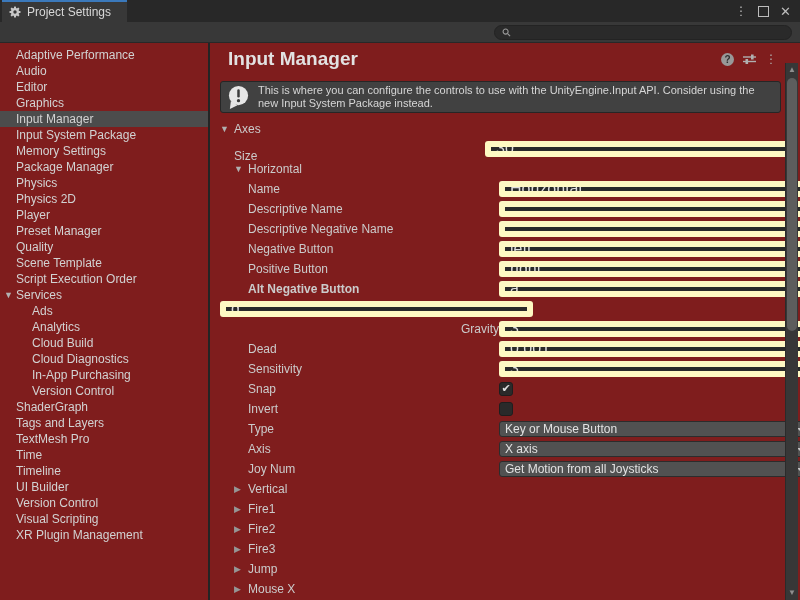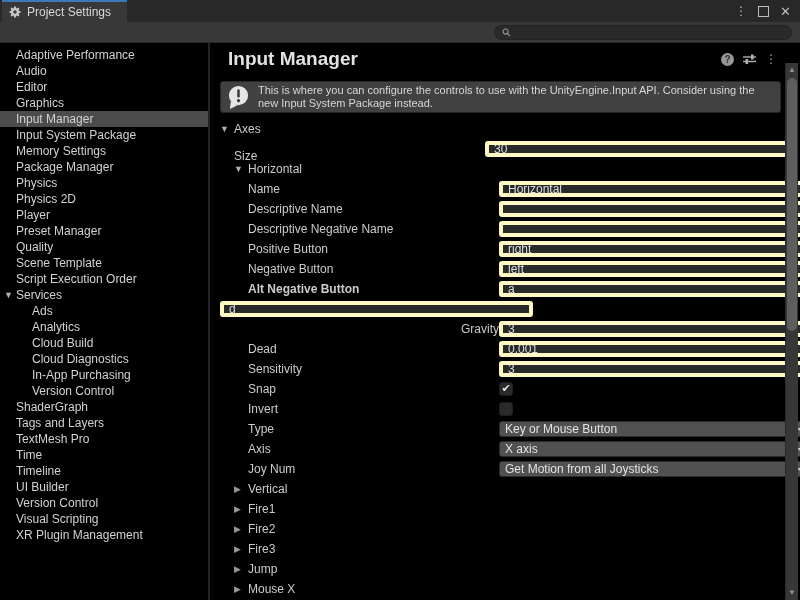--- a/index.html
+++ b/index.html
@@ -1,17 +1,17 @@
 <!DOCTYPE html>
 <html><head>
 <meta charset="utf-8">
 <style>
   html,body{margin:0;padding:0;background:#1e1e1e;}
   .window{
-    width:800px;height:600px;background:#000000;overflow:hidden;
+    width:800px;height:600px;background:#7f1d1d;overflow:hidden;
     font-family:"Liberation Sans",sans-serif;color:#d2d2d2;
     display:flex;flex-direction:column;position:relative;user-select:none;
   }
   
   .tabbar{height:22px;background:#282828;display:flex;align-items:stretch;flex:none;}
   .tab{
     margin-left:2px;background:#383838;border-top:2px solid #3b79bb;
     display:flex;align-items:center;gap:6px;padding:0 16px 0 7px;
     font-size:12px;color:#d8d8d8;
   }
@@ -46,22 +46,22 @@
     border:1px solid #262626;border-radius:3px;display:flex;align-items:center;gap:8px;
     padding:2px 8px 2px 6px;font-size:11px;color:#d6d6d6;line-height:13px;
   }
   .rows{margin-top:6px;}
   .row{height:20px;display:flex;align-items:center;padding:0 1px 0 10px;box-sizing:border-box;}
   .row-label{width:251px;flex:none;display:flex;align-items:center;font-size:12px;color:#cbcbcb;white-space:nowrap;overflow:hidden;}
   .fold-arrow{width:14px;flex:none;font-size:9px;color:#b0b0b0;}
   .fold-arrow.closed{color:#969696;}
   .row-control{width:313px;flex:none;display:flex;align-items:center;}
   .txt-input{
-    width:100%;height:16px;box-sizing:border-box;background:#2a2a2a;border:4px solid #fef9c3;
-    border-radius:3px;color:#dedede;font-size:12px;padding:0 5px;outline:none;font-family:"Liberation Sans",sans-serif;
+    width:100%;height:16px;box-sizing:border-box;background:#2a2a2a;border:6px solid #fef9c3;
+    border-radius:3px;color:#dedede;font-size:16px;padding:0 5px;outline:none;font-family:"Liberation Sans",sans-serif;
   }
   .checkbox{width:14px;height:14px;box-sizing:border-box;background:#2a2a2a;border:1px solid #1e1e1e;border-radius:3px;display:flex;align-items:center;justify-content:center;}
   .checkbox .tick{color:#e0e0e0;font-size:11px;line-height:1;margin-top:-1px;}
   .dropdown{
     width:100%;height:16px;box-sizing:border-box;background:#515151;border:1px solid #2c2c2c;border-radius:3px;
     color:#e2e2e2;font-size:12px;display:flex;align-items:center;padding:0 5px;position:relative;
   }
   .dd-caret{position:absolute;right:6px;top:6px;width:0;height:0;border-left:4px solid transparent;border-right:4px solid transparent;border-top:4px solid #c4c4c4;}
   
   .vscroll{width:13px;flex:none;margin-top:20px;background:#373737;border-left:1px solid #2b2b2b;position:relative;box-sizing:border-box;}
@@ -312,32 +312,32 @@
             <div class="row">
               <div class="row-label" style="padding-left: 28px;">
                 <span>Descriptive Negative Name</span>
               </div>
               <div class="row-control">
                 <input class="txt-input" style="">
               </div>
             </div>
             <div class="row">
               <div class="row-label" style="padding-left: 28px;">
+                <span>Negative Button</span>
+              </div>
+              <div class="row-control">
+                <input class="txt-input" value="left" style="">
+              </div>
+            </div>
+            <div class="row">
+              <div class="row-label" style="padding-left: 28px;">
                 <span>Positive Button</span>
               </div>
               <div class="row-control">
                 <input class="txt-input" value="right" style="">
-              </div>
-            </div>
-            <div class="row">
-              <div class="row-label" style="padding-left: 28px;">
-                <span>Negative Button</span>
-              </div>
-              <div class="row-control">
-                <input class="txt-input" value="left" style="">
               </div>
             </div>
             <div class="row">
               <div class="row-label" style="padding-left: 28px; font-weight: bold;">
                 <span>Alt Negative Button</span>
               </div>
               <div class="row-control">
                 <input class="txt-input" value="a" style="">
               </div>
             </div>

